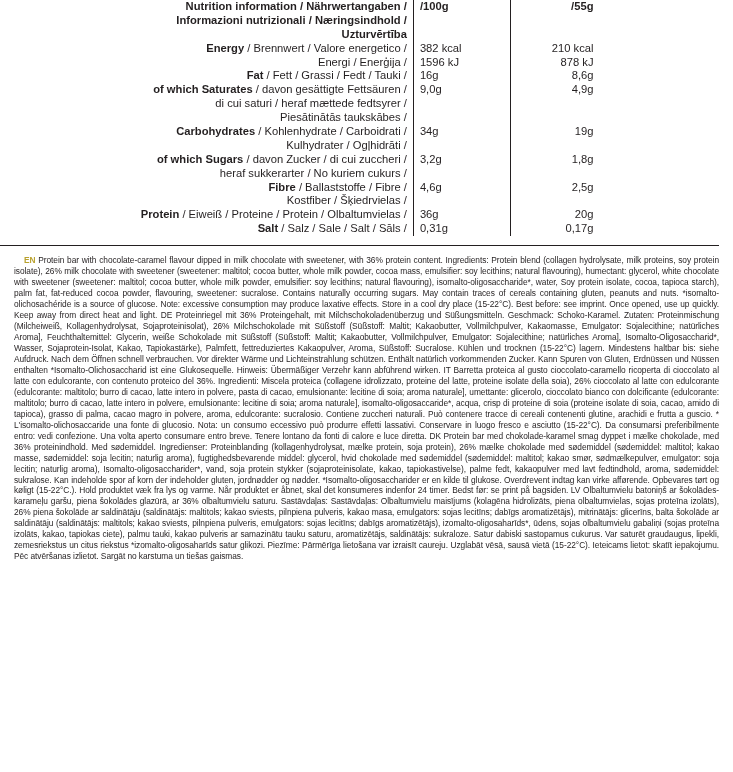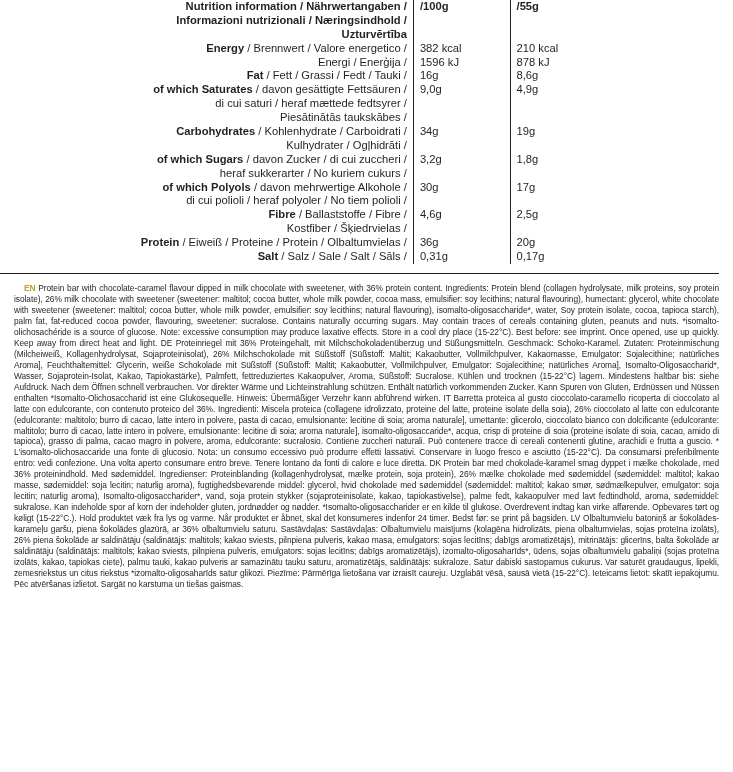--- a/index.html
+++ b/index.html
@@ -44,21 +44,21 @@
     padding-right: 9px;
   }
   td.c1 {
     border-left: 1.5px solid #231f20;
     text-align: left;
     width: 74px;
     padding-left: 10px;
   }
   td.c2 {
     border-left: 1.5px solid #231f20;
-    text-align: left;
+    text-align: right;
     width: 68px;
     padding-left: 10px;
   }
   .bold { font-weight: bold; text-align: right; }
   .hdr td { padding-bottom: 0px; }
   .hdr .lbl { font-weight: bold; }
   .hdr .c1, .hdr .c2 { font-weight: bold; }
   .row-gap td { padding-top: 3px; }
   .divider {
     width: 100%;
@@ -150,28 +150,20 @@
 
         <tr class="row-gap">
           <td class="lbl">
             <div><span class="bold">of which Sugars</span><span> / davon Zucker / di cui zuccheri /</span></div>
             <div>heraf sukkerarter / No kuriem cukurs /</div>
           </td>
           <td class="c1">3,2g</td>
           <td class="c2">1,8g</td>
         </tr>
 
-        <tr class="row-gap">
-          <td class="lbl">
-            <div><span class="bold">of which Polyols</span><span> / davon mehrwertige Alkohole /</span></div>
-            <div>di cui polioli / heraf polyoler / No tiem polioli /</div>
-          </td>
-          <td class="c1">30g</td>
-          <td class="c2">17g</td>
-        </tr>
 
         <tr class="row-gap">
           <td class="lbl">
             <div><span class="bold">Fibre</span><span> / Ballaststoffe / Fibre /</span></div>
             <div>Kostfiber / Šķiedrvielas /</div>
           </td>
           <td class="c1">4,6g</td>
           <td class="c2">2,5g</td>
         </tr>
 

